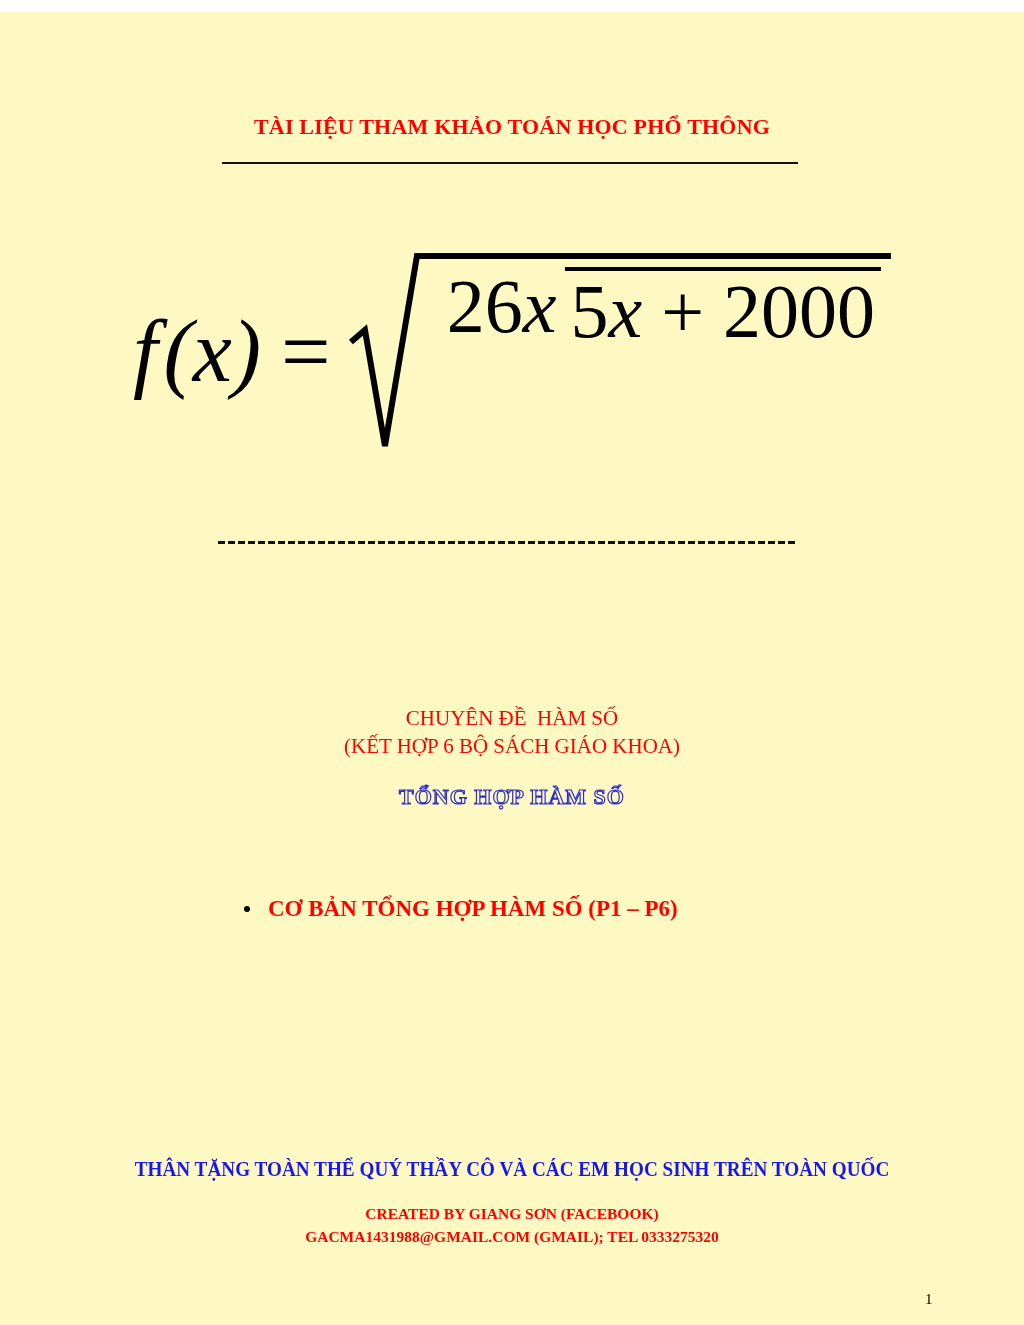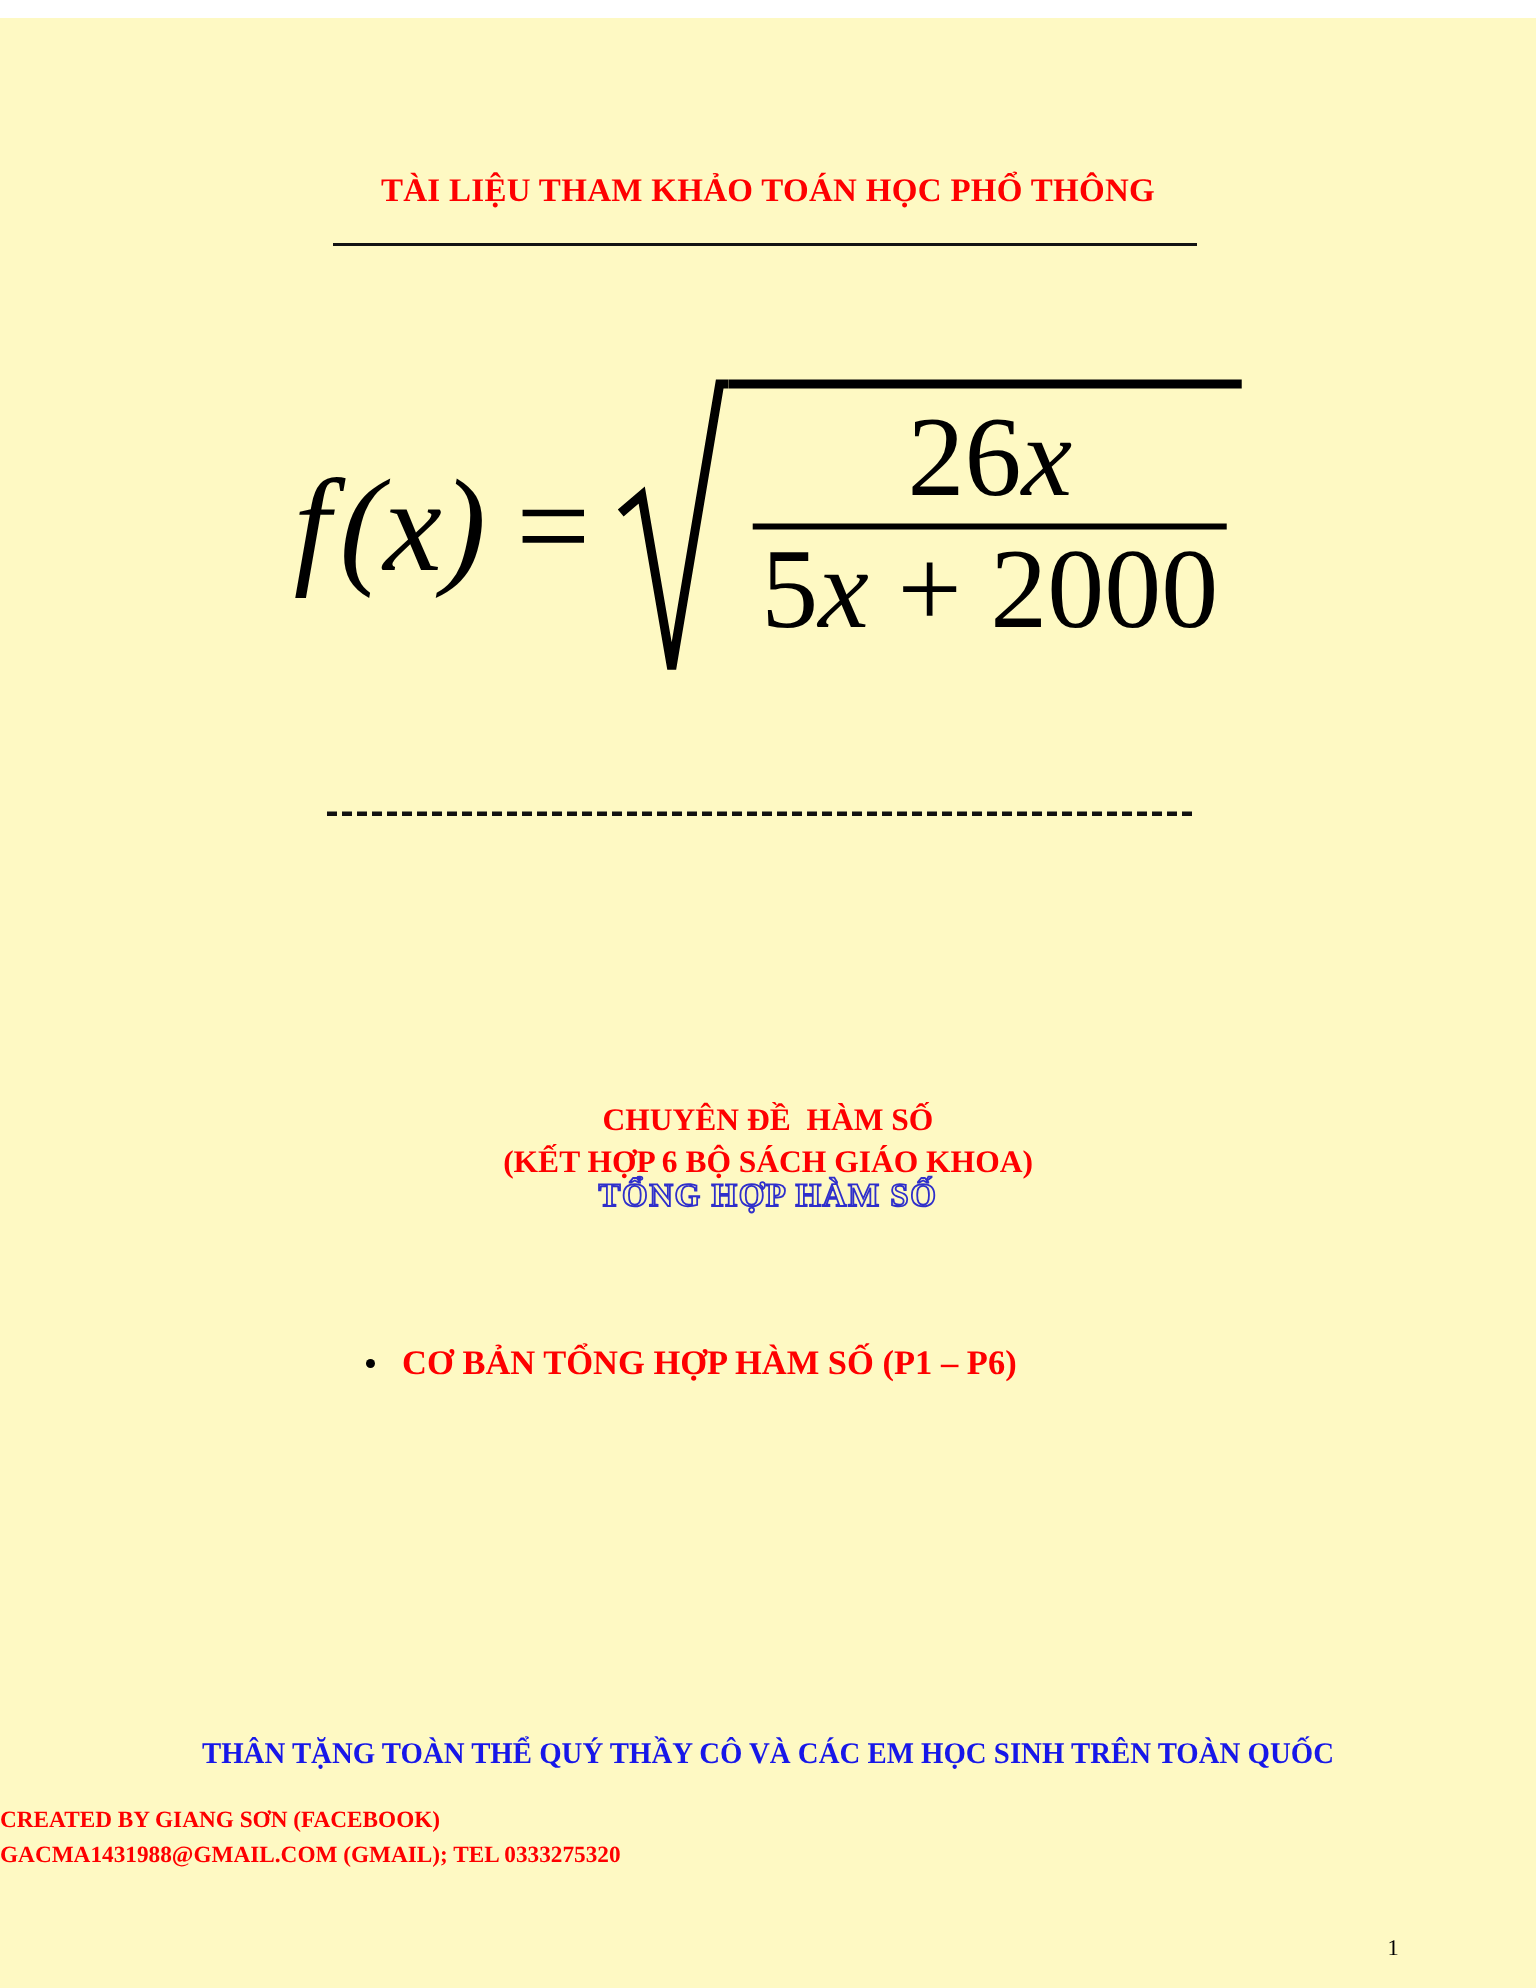--- a/index.html
+++ b/index.html
@@ -53,21 +53,21 @@
   .formula .lhs .eq { margin-left: 20px; font-style: normal; }
   .sqrt { display: flex; height: 204px; }
   .sqrt-svg { width: 74px; height: 204px; flex: 0 0 auto; }
   .sqrt-content {
     margin-top: 3px;
     border-top: 6px solid #000;
     padding: 8px 10px 0 16px;
   }
   .frac {
     display: flex;
-    flex-direction: column;
+    flex-direction: row;
     align-items: center;
     font-size: 76px;
     line-height: 1.02;
   }
   .frac .num { padding: 0 8px 4px 8px; }
   .frac .den {
     border-top: 4px solid #000;
     padding: 2px 6px 0 6px;
     white-space: nowrap;
     text-align: center;
@@ -77,24 +77,24 @@
   .dashed-divider {
     position: absolute;
     top: 529px; left: 218px;
     width: 578px; height: 3px;
     background: repeating-linear-gradient(90deg, #111 0 7px, transparent 7px 10px);
   }
 
   
   .topic {
     position: absolute;
-    top: 720px; left: 0; width: 100%;
-    text-align: center;
-    color: #fe0000;
-    font-weight: bold;
+    top: 692px; left: 0; width: 100%;
+    text-align: center;
+    color: #fe0000;
+    font-weight: normal;
     font-size: 21px;
     line-height: 28px;
   }
   .topic .pre { white-space: pre; }
 
   .subtitle {
     position: absolute;
     top: 771px; left: 0; width: 100%;
     text-align: center;
     font-weight: bold;
@@ -129,20 +129,21 @@
     top: 1146px; left: 0; width: 100%;
     text-align: center;
     color: #1717e8;
     font-weight: bold;
     font-size: 20px;
     transform: scaleX(0.96);
   }
   .credits {
     position: absolute;
     top: 1190px; left: 0; width: 100%;
+    text-align: center;
     color: #fe0000;
     font-weight: bold;
     font-size: 15.5px;
     line-height: 23px;
   }
   .city-line {
     position: absolute;
     top: 1252px; left: 0; width: 100%;
     text-align: center;
     color: #fe0000;

